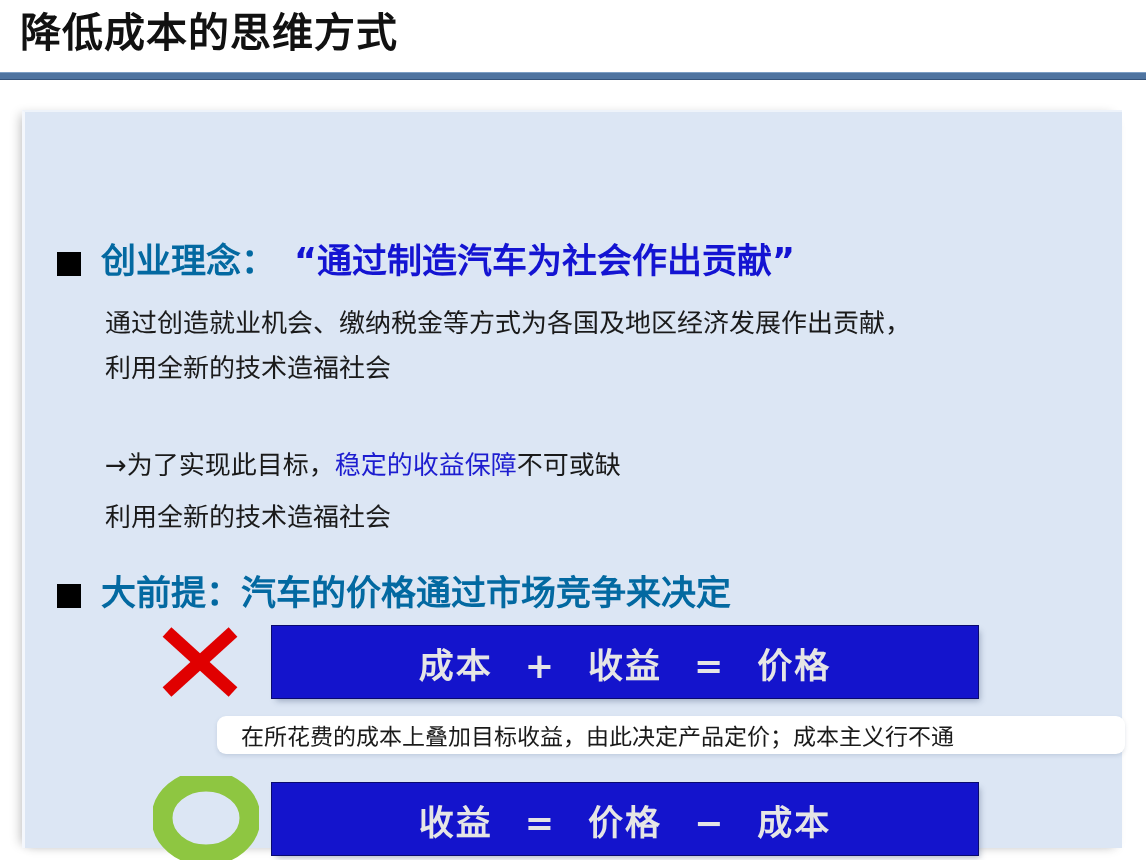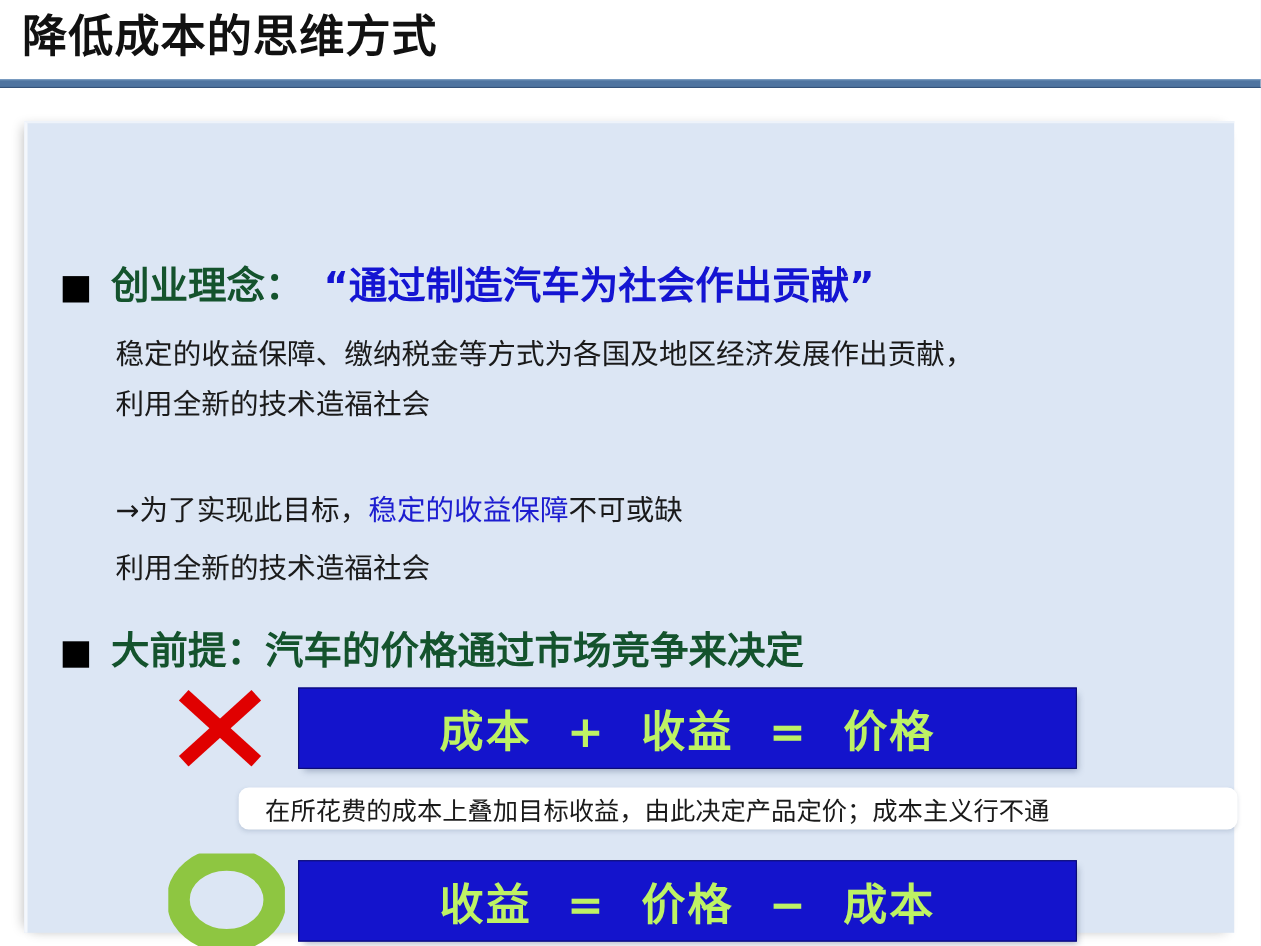--- a/index.html
+++ b/index.html
@@ -66,21 +66,21 @@
     background: #000000;
     display: inline-block;
     margin-right: 20px;
     flex: 0 0 auto;
     position: relative;
     top: 3px;
   }
   .bullet-heading {
     font-size: 35px;
     font-weight: bold;
-    color: #14532d;
+    color: #0369a1;
     white-space: nowrap;
     line-height: 1.2;
   }
   .blue-quote {
     color: #1414d2;
     font-weight: bold;
     margin-left: 18px;
   }
 
   #bullet-1 { left: 32px; top: 128px; }
@@ -104,22 +104,22 @@
   .formula-box {
     position: absolute;
     background: #1414cc;
     border: 1px solid #0a0a6e;
     box-shadow: 3px 4px 6px -2px rgba(40,60,100,0.35);
     display: flex;
     align-items: center;
     justify-content: center;
   }
   .formula-text {
-    color: #bef264;
-    font-size: 40px;
+    color: #e5e5e5;
+    font-size: 35px;
     font-weight: bold;
     letter-spacing: 2px;
     white-space: nowrap;
   }
   .formula-text .op {
     margin: 0 26px;
     font-weight: bold;
   }
   .formula-text .term { margin: 0 6px; }
 
@@ -170,21 +170,21 @@
 <div class="title-rule"></div>
 
 <div class="panel">
 
   <div class="bullet-row" id="bullet-1">
     <span class="bullet-marker"></span>
     <span class="bullet-heading">创业理念：</span>
     <span class="bullet-heading blue-quote">“通过制造汽车为社会作出贡献”</span>
   </div>
 
-  <div class="para" id="para-1a">稳定的收益保障、缴纳税金等方式为各国及地区经济发展作出贡献，</div>
+  <div class="para" id="para-1a">通过创造就业机会、缴纳税金等方式为各国及地区经济发展作出贡献，</div>
   <div class="para" id="para-2a"><span>→为了实现此目标，</span><span class="inline-blue">稳定的收益保障</span><span>不可或缺</span></div>
 
   <div class="para" id="para-1b"> 利用全新的技术造福社会</div>
 
   <div class="para" id="para-2b">利用全新的技术造福社会</div>
 
   <div class="bullet-row" id="bullet-2">
     <span class="bullet-marker"></span>
     <span class="bullet-heading">大前提：汽车的价格通过市场竞争来决定</span>
   </div>

